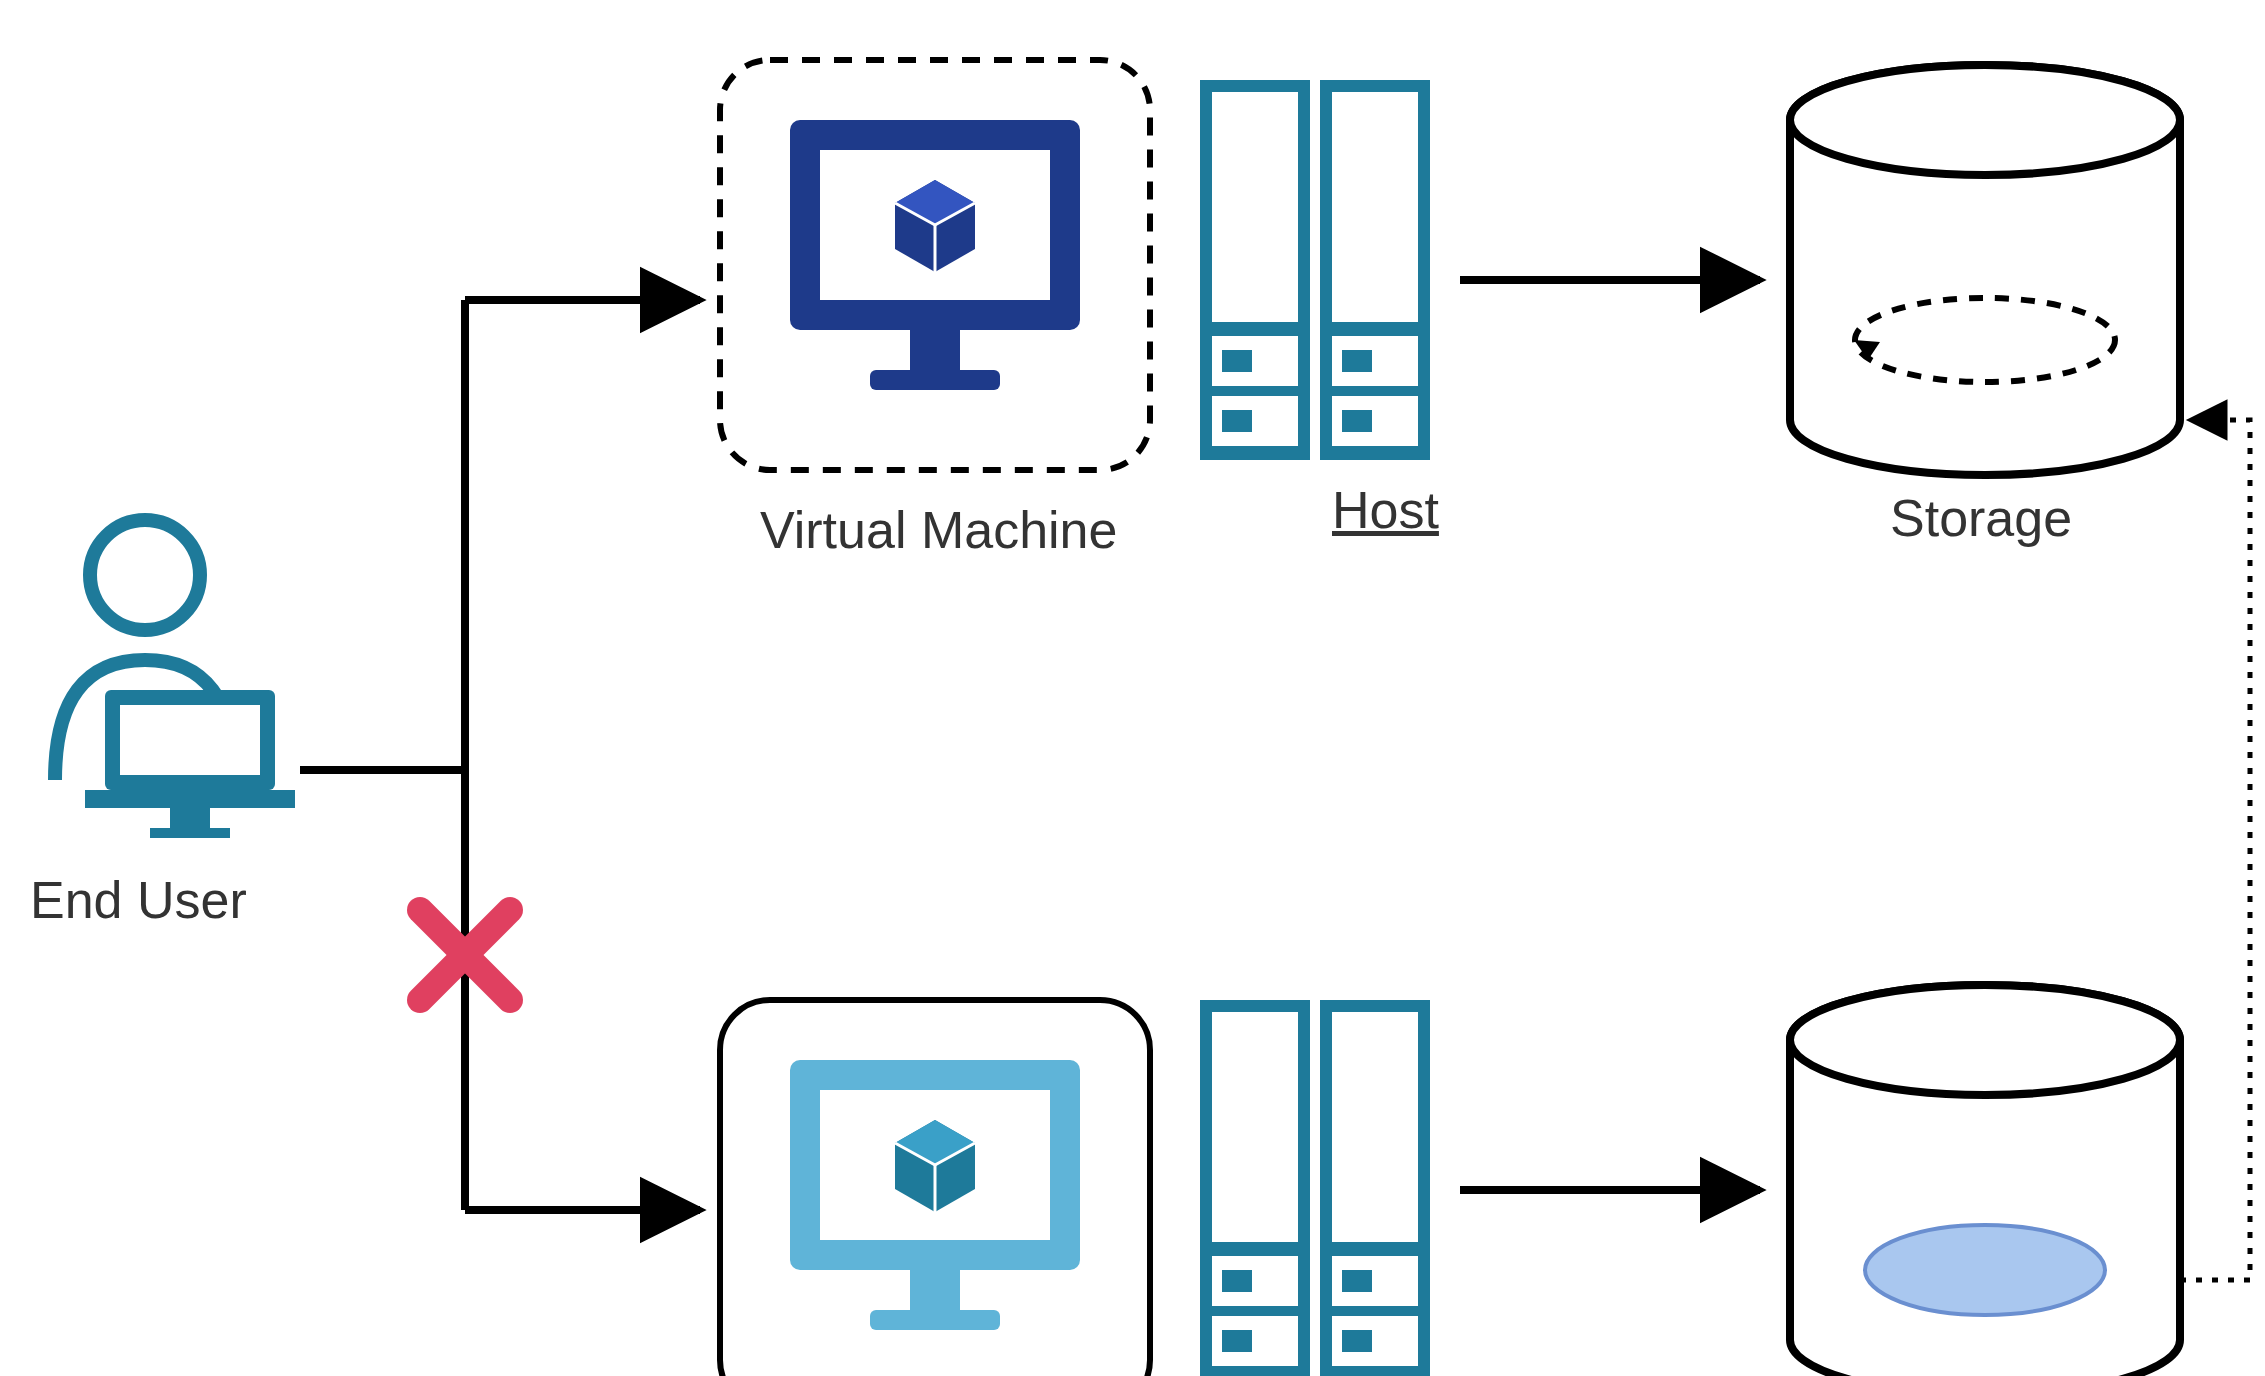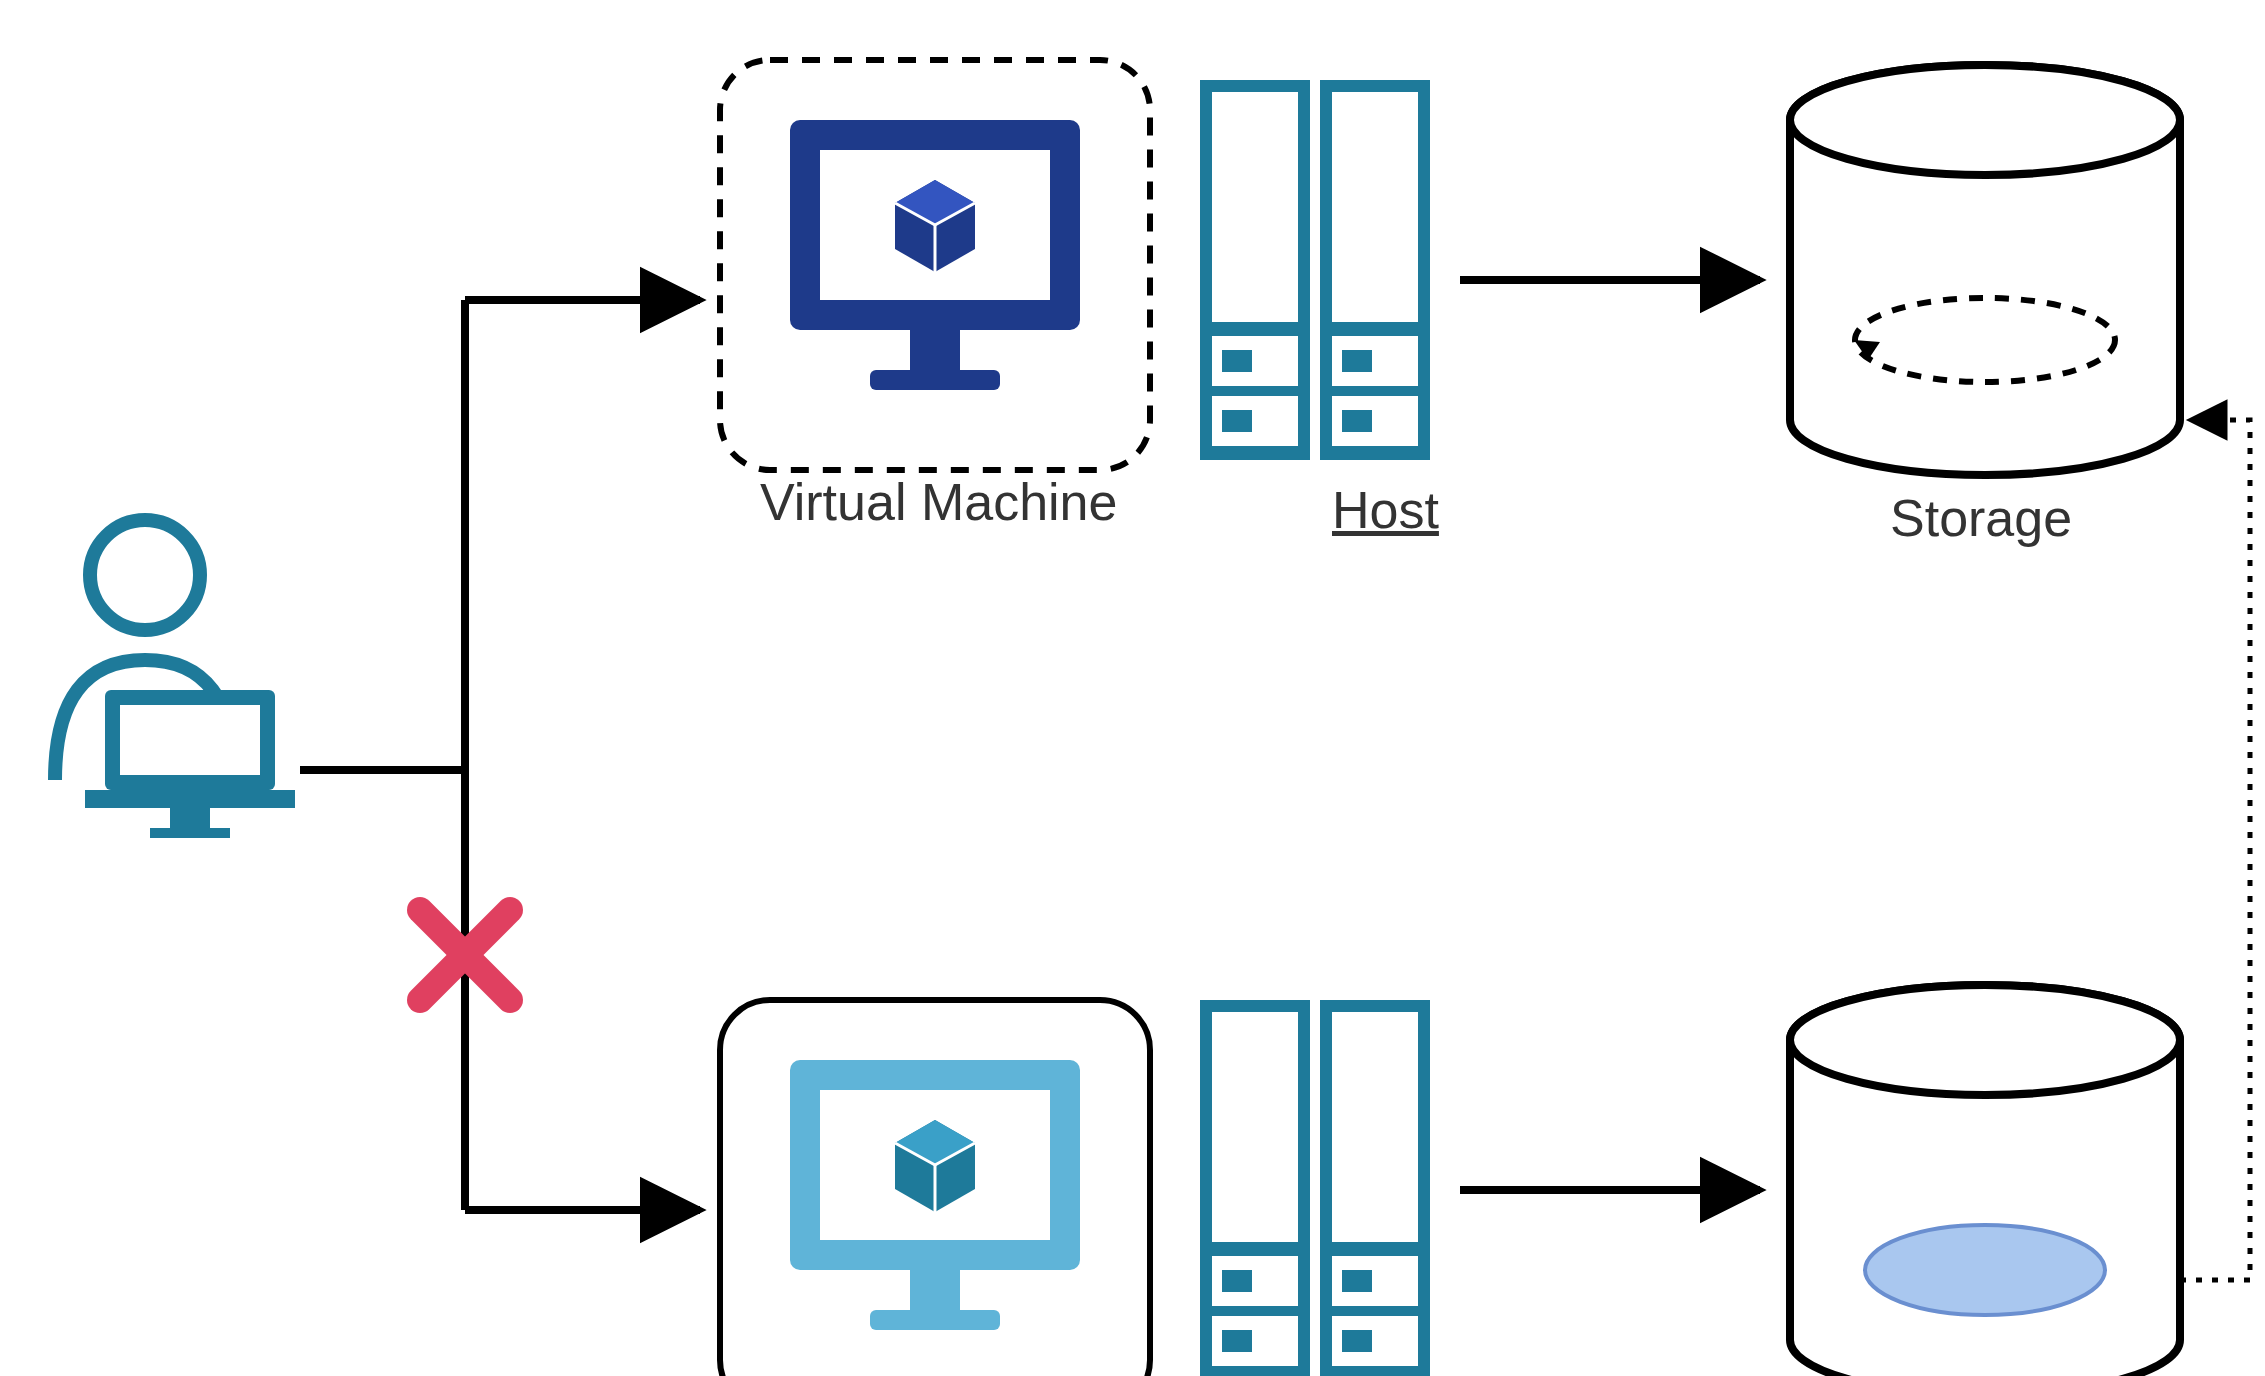--- a/index.html
+++ b/index.html
@@ -142,20 +142,21 @@
 
     <ellipse cx="1985" cy="1270" rx="120" ry="45" fill="#a9c7ef" stroke="#6a8fd0" stroke-width="4"></ellipse>
   </g>
 
   <g stroke="#000" stroke-width="5" stroke-dasharray="6 10" fill="none">
     <polyline points="2180,1280 2250,1280 2250,420 2190,420" marker-end="url(#arrowDotted)"></polyline>
   </g>
 
 </svg>
 
-<div class="label" style="left:760px; top:472px;">Virtual Machine</div>
+<div class="label" style="left:30px; top:870px;">End User</div>
+<div class="label" style="left:760px; top:500px;">Virtual Machine</div>
 <div class="label" style="left:760px; top:1430px; top:1425px;"></div>
 
 <div class="label" style="left:1332px; top:480px;text-decoration:underline;">Host</div>
 
 <div class="label" style="left:1890px; top:488px;">Storage</div>
 
 </div>
 
 </body></html>

